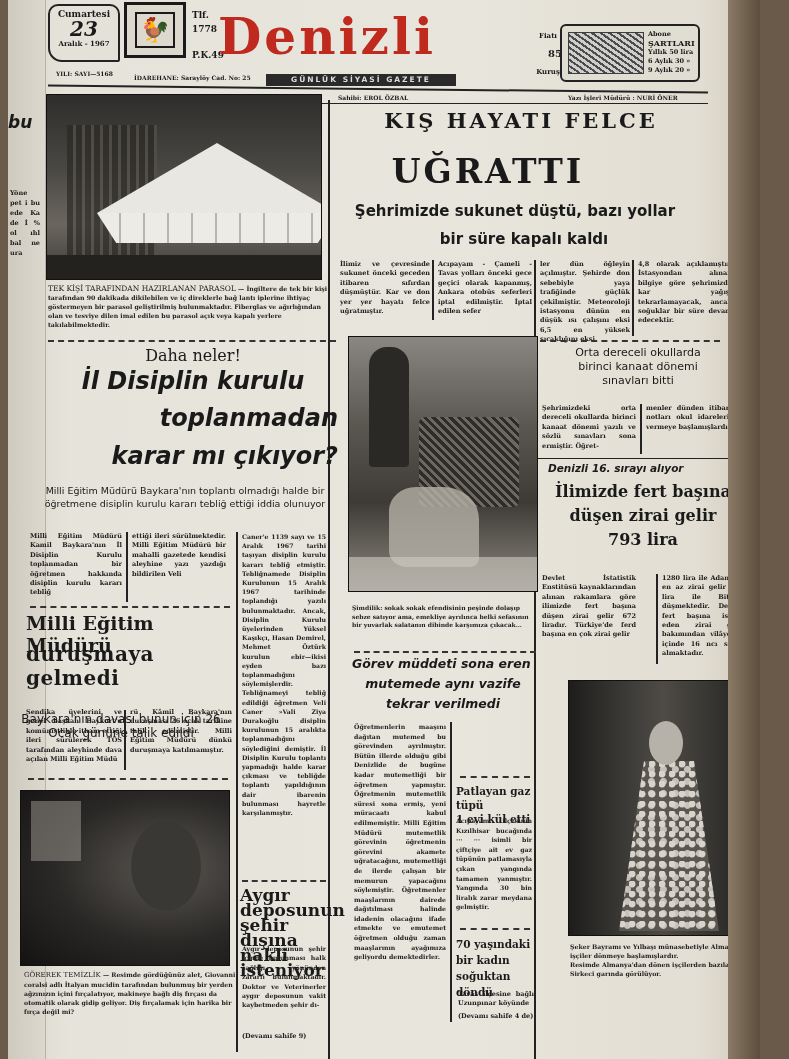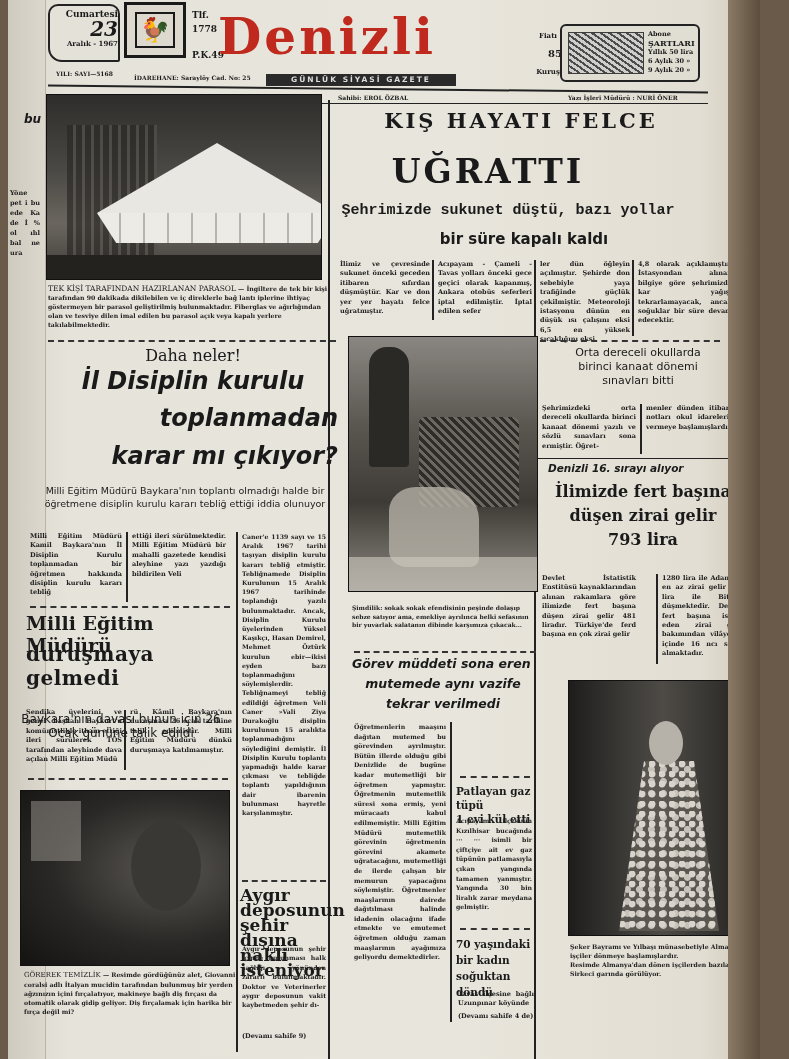--- a/index.html
+++ b/index.html
@@ -20,21 +20,21 @@
   .sans { font-family: "DejaVu Sans", "Liberation Sans", sans-serif; }
   .bold { font-weight: normal; }
   .it { font-style: italic; }
   .center { text-align: center; }
   .vrule { position: absolute; width: 1.5px; background: #222; }
   .hrule { position: absolute; height: 1.5px; background: #222; }
   .dash { position: absolute; border-top: 2px dashed #333; height: 0; }
 
   
   .datebox { left: 40px; top: 4px; width: 72px; height: 58px; border: 2px solid #222; border-radius: 10px 10px 2px 14px;
-    background: #e4e1d8; text-align: right; }
+    background: #e4e1d8; text-align: center; }
   .datebox .day { font-size: 9px; font-weight: bold; margin-top: 3px; }
   .datebox .num { font-size: 20px; font-weight: bold; font-style: italic; line-height: 20px; }
   .datebox .mon { font-size: 7px; font-weight: bold; }
   .logo-box { left: 116px; top: 2px; width: 62px; height: 56px; border: 3px solid #1a1a1a; background: #ddd9cf;
     display: flex; align-items: center; justify-content: center; }
   .logo-inner { width: 40px; height: 36px; border: 2px solid #1a1a1a; display: flex; align-items: center; justify-content: center; font-size: 24px; }
   .tel { left: 184px; top: 8px; width: 30px; font-size: 9px; font-weight: bold; line-height: 14px; }
   .title { left: 210px; top: 8px; font-family: "DejaVu Serif", serif; font-weight: bold; font-size: 50px; color: #c0291e; letter-spacing: 3px; line-height: 58px; }
   .subtitle-band { left: 258px; top: 74px; width: 190px; height: 12px; background: #2a2a2a; color: #ddd; font-size: 7.5px;
     letter-spacing: 2px; text-align: center; line-height: 12px; font-family: "DejaVu Sans", sans-serif; font-weight: bold; }
@@ -55,21 +55,21 @@
   .txt { font-size: 6.5px; line-height: 9.4px; font-weight: bold; text-align: justify; color: #222; font-family: "DejaVu Serif", serif; }
   .caption { font-size: 6.2px; line-height: 9px; font-weight: bold; color: #222; }
   .hl-big { font-family: "DejaVu Serif", serif; font-weight: bold; letter-spacing: 3px; }
   .hl-sans { font-family: "DejaVu Sans", sans-serif; font-weight: bold; }
 </style>
 </head>
 <body>
 
 <div class="page">
   <div class="spine-left">
-    <div class="abs hl-sans it" style="left:16px;top:112px;font-size:12px;">bu</div>
+    <div class="abs hl-sans it" style="left:0;top:112px;font-size:17px;">bu</div>
     <div class="abs txt" style="left:2px;top:188px;width:30px;font-size:6.5px;line-height:10px;">Yöne pet i bu ede Ka de İ % ol ıhl bal ne ura</div>
   </div>
 
   <div class="abs datebox">
     <div class="day">Cumartesi</div>
     <div class="num">23</div>
     <div class="mon">Aralık - 1967</div>
   </div>
   <div class="abs logo-box">
     <div class="logo-inner">🐓</div>
@@ -111,21 +111,21 @@
     <div class="abs" style="left:0;top:160px;width:276px;height:26px;background:#24221f;"></div>
   </div>
   <div class="abs caption" style="left:40px;top:284px;width:290px;">
     <span class="bold" style="font-size:7.5px;">TEK KİŞİ TARAFINDAN HAZIRLANAN PARASOL</span>
     <span>— İngiltere de tek bir kişi tarafından 90 dakikada dikilebilen ve iç direklerle bağ lantı iplerine ihtiyaç göstermeyen bir parasol geliştirilmiş bulunmaktadır. Fiberglas ve ağırlığından olan ve tesviye dilen imal edilen bu parasol açık veya kapalı yerlere takılabilmektedir.</span>
   </div>
   <div class="abs dash" style="left:40px;top:340px;width:288px;"></div>
 
   <div class="abs hl-big center" style="left:318px;top:104px;width:390px;font-size:21px;line-height:34px;">KIŞ HAYATI FELCE</div>
   <div class="abs hl-big center" style="left:330px;top:154px;width:300px;font-size:33px;line-height:36px;">UĞRATTI</div>
-  <div class="abs hl-sans center" style="left:310px;top:202px;width:380px;font-size:15px;font-family:Liberation Mono, monospace;">Şehrimizde sukunet düştü, bazı yollar</div>
+  <div class="abs hl-sans center" style="left:317px;top:202px;width:380px;font-size:15px;">Şehrimizde sukunet düştü, bazı yollar</div>
   <div class="abs hl-sans center" style="left:326px;top:230px;width:380px;font-size:15px;">bir süre kapalı kaldı</div>
   <div class="abs vrule" style="left:320px;top:100px;height:960px;"></div>
   <div class="abs txt" style="left:332px;top:260px;width:90px;">İlimiz ve çevresinde sukunet önceki geceden itibaren sıfırdan düşmüştür. Kar ve don yer yer hayatı felce uğratmıştır.</div>
   <div class="abs vrule" style="left:424px;top:260px;height:60px;"></div>
   <div class="abs txt" style="left:430px;top:260px;width:94px;">Acıpayam - Çameli - Tavas yolları önceki gece geçici olarak kapanmış, Ankara otobüs seferleri iptal edilmiştir. İptal edilen sefer</div>
   <div class="abs vrule" style="left:526px;top:260px;height:800px;"></div>
   <div class="abs txt" style="left:532px;top:260px;width:90px;">ler dün öğleyin açılmıştır. Şehirde don sebebiyle yaya trafiğinde güçlük çekilmiştir. Meteoroloji istasyonu dünün en düşük ısı çalışını eksi 6,5 en yüksek sıcaklığını eksi</div>
   <div class="abs vrule" style="left:624px;top:260px;height:76px;"></div>
   <div class="abs txt" style="left:630px;top:260px;width:94px;">4,8 olarak açıklamıştır. İstasyondan alınan bilgiye göre şehrimizde kar yağışı tekrarlamayacak, ancak soğuklar bir süre devam edecektir.</div>
 
@@ -210,21 +210,21 @@
   <div class="abs vrule" style="left:632px;top:404px;height:50px;"></div>
   <div class="abs txt" style="left:638px;top:404px;width:92px;">menler dünden itibaren notları okul idarelerine vermeye başlamışlardır.</div>
   <div class="abs hrule" style="left:530px;top:458px;width:200px;height:1px;"></div>
 
   <div class="abs hl-sans it" style="left:540px;top:462px;width:190px;font-size:10.5px;">Denizli 16. sırayı alıyor</div>
   <div class="abs center" style="left:530px;top:480px;width:210px;font-family:'DejaVu Serif',serif;font-weight:bold;font-size:16px;line-height:24px;">
     <div>İlimizde fert başına</div>
     <div>düşen zirai gelir</div>
     <div>793 lira</div>
   </div>
-  <div class="abs txt" style="left:534px;top:574px;width:94px;">Devlet İstatistik Enstitüsü kaynaklarından alınan rakamlara göre ilimizde fert başına düşen zirai gelir 481 liradır. Türkiye'de ferd başına en çok zirai gelir</div>
+  <div class="abs txt" style="left:534px;top:574px;width:94px;">Devlet İstatistik Enstitüsü kaynaklarından alınan rakamlara göre ilimizde fert başına düşen zirai gelir 672 liradır. Türkiye'de ferd başına en çok zirai gelir</div>
   <div class="abs vrule" style="left:648px;top:574px;height:90px;"></div>
   <div class="abs txt" style="left:654px;top:574px;width:82px;">1280 lira ile Adana'da en az zirai gelir 395 lira ile Bitlis'e düşmektedir. Denizli fert başına isabet eden zirai gelir bakımından vilâyetler içinde 16 ncı sırayı almaktadır.</div>
 
   <div class="abs photo" style="left:560px;top:680px;width:190px;height:256px;">
     <div class="shade" style="background:linear-gradient(90deg,#1e1d1b 0%,#3c3a37 30%,#4e4b46 50%,#33312e 80%,#1c1b19 100%);"></div>
     <div class="abs" style="left:50px;top:80px;width:100px;height:170px;background:radial-gradient(circle at 30% 30%,#d8d4cc 0 3px,transparent 4px) 0 0/10px 10px,radial-gradient(circle at 70% 70%,#c6c2b9 0 3px,transparent 4px) 0 0/12px 12px,#5a5650;clip-path:polygon(25% 0,75% 0,100% 100%,0 100%);"></div>
     <div class="abs" style="left:80px;top:40px;width:34px;height:44px;border-radius:50%;background:#b7b2a9;"></div>
   </div>
   <div class="abs caption" style="left:562px;top:942px;width:190px;">
     <div>Şeker Bayramı ve Yılbaşı münasebetiyle Almanyadaki işçiler dönmeye başlamışlardır.</div>

